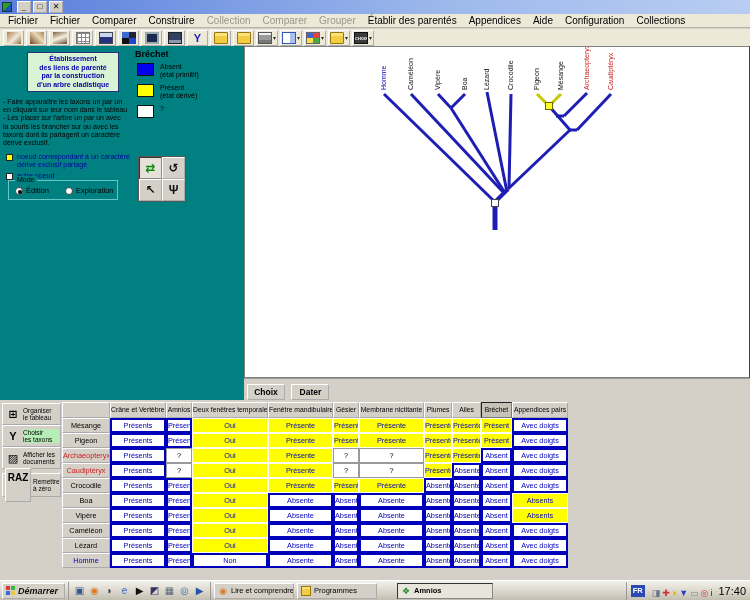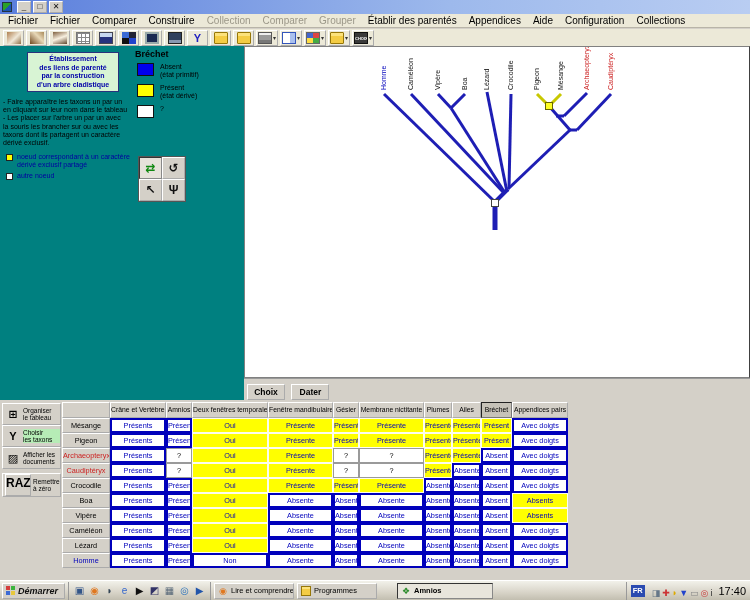--- a/index.html
+++ b/index.html
@@ -68,21 +68,21 @@
   .tab{display:inline-block;min-width:38px;height:16px;background:#d4d0c8;border:1px outset #fff;
     font-size:8.5px;font-weight:bold;color:#000;text-align:center;line-height:15px;margin-right:2px;padding:0 6px;}
   
   #tablearea{position:absolute;left:0;top:400px;width:750px;height:180px;background:#d4d0c8;}
   #tpanel{position:absolute;left:2px;top:3px;width:59px;}
   .pbtn{display:flex;align-items:center;height:22px;background:#d4d0c8;border:1px outset #fff;margin-bottom:0;}
   .pbtn .picon{width:20px;text-align:center;font-size:11px;font-weight:bold;flex:0 0 auto;}
   .pbtn .plabel{font-size:6.5px;line-height:7px;color:#000;white-space:pre-line;flex:1;}
   .pbtn .plabel.active{background:#b6ecb6;}
   #razbox{display:flex;align-items:center;height:24px;border:1px outset #fff;margin-top:4px;background:#d4d0c8;}
-  #razbtn{width:26px;height:22px;border:1px outset #fff;background:#d4d0c8;font-size:12px;font-weight:bold;text-align:center;line-height:17px;margin:0 2px;}
+  #razbtn{width:26px;height:34px;border:1px outset #fff;background:#d4d0c8;font-size:10px;font-weight:bold;text-align:center;line-height:17px;margin:0 2px;}
   #razlabel{font-size:6.5px;line-height:7px;white-space:pre-line;}
   
   #dtable{position:absolute;left:62px;top:2px;}
   .trow{white-space:nowrap;height:15px;}
   .trow.head{height:16px;}
   .hcell,.cell,.rlabel,.corner{display:inline-block;vertical-align:top;height:15px;overflow:hidden;text-align:center;}
   .corner{width:48px;height:16px;background:#d4d0c8;border:1px outset #fff;}
   .hcell{height:16px;background:#d4d0c8;border:1px outset #fff;font-size:6.8px;line-height:14px;color:#000;}
   .hcell.pressed{border:1px inset #777;background:#c6c2b8;}
   .rlabel{width:48px;background:#d4d0c8;border:1px outset #fff;font-size:7.3px;line-height:13px;color:#000;}
@@ -206,20 +206,31 @@
 
   <div id="bullet1" class="bullet">
     <span class="sw" style="background: rgb(255, 255, 0);"></span>
     <span>noeud correspondant à un caractère dérivé exclusif partagé</span>
   </div>
   <div id="bullet2" class="bullet">
     <span class="sw" style="background: rgb(255, 255, 255);"></span>
     <span>autre noeud</span>
   </div>
 
+  <div id="modebox">
+    <span class="gl">Mode</span>
+    <span class="radio-opt" style="left:6px;">
+      <span class="rdot sel"></span>
+      <span>Édition</span>
+    </span>
+    <span class="radio-opt" style="left:56px;">
+      <span class="rdot"></span>
+      <span>Exploration</span>
+    </span>
+  </div>
 
   <div id="charlegend">
     <div class="cl-title">Bréchet</div>
     <div class="cl-item">
       <span class="sw" style="background: rgb(0, 0, 238);"></span>
       <span class="tx"><span>Absent</span><br><span>(état primitif)</span></span>
     </div>
     <div class="cl-item">
       <span class="sw" style="background: rgb(255, 255, 0);"></span>
       <span class="tx"><span>Présent</span><br><span>(état dérivé)</span></span>

